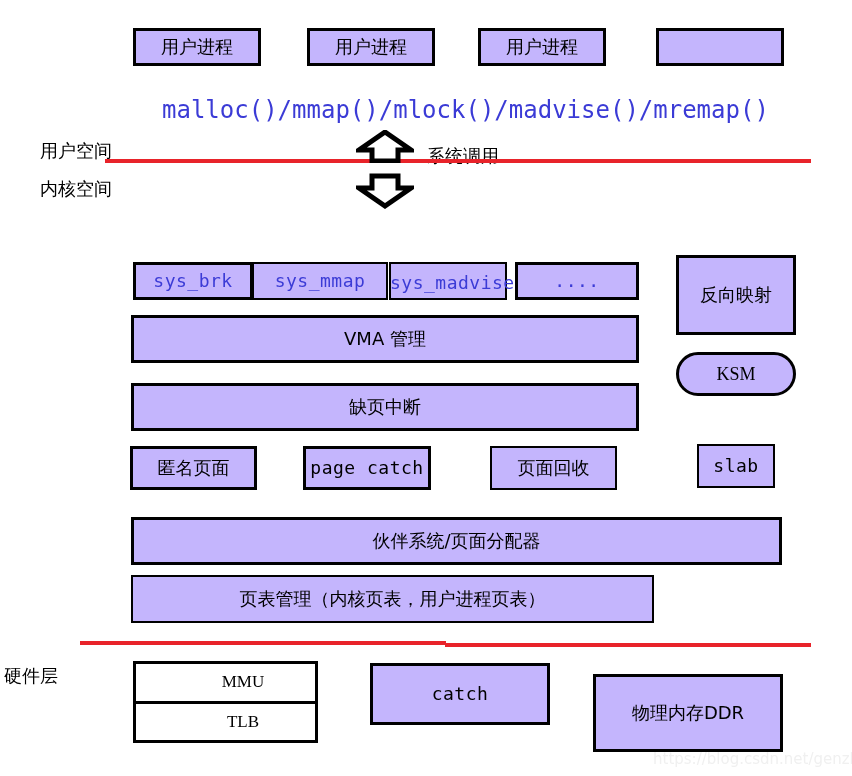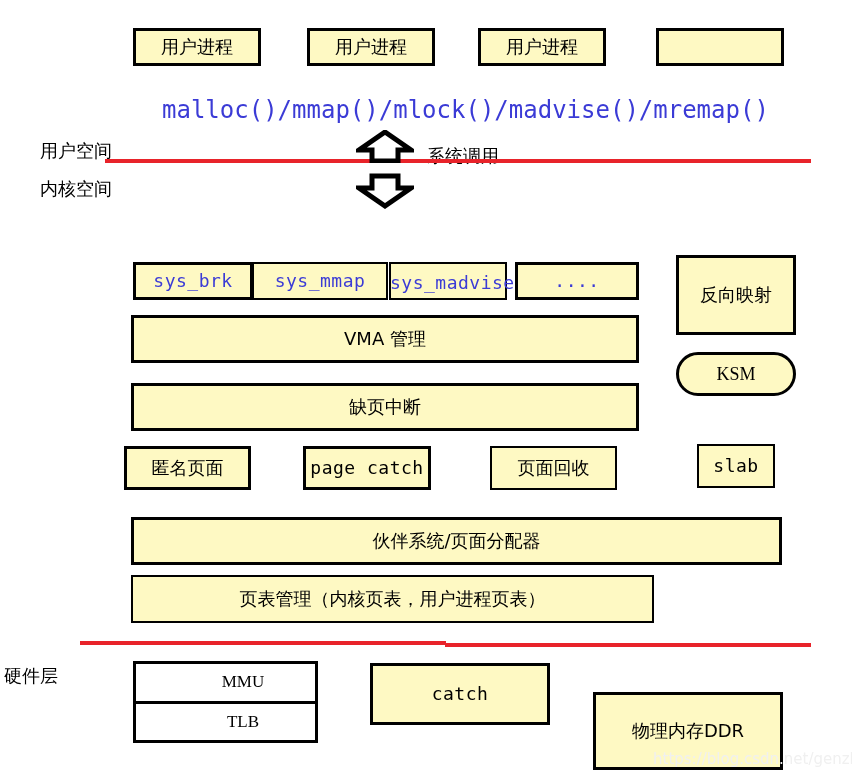--- a/index.html
+++ b/index.html
@@ -17,21 +17,21 @@
   #canvas {
     position: absolute;
     left: 0; top: 0;
     width: 852px;
     height: 776px;
   }
   .box {
     position: absolute;
     box-sizing: border-box;
     border: 3px solid #000000;
-    background: #fef9c3;
+    background: #c4b5fd;
     display: flex;
     align-items: center;
     justify-content: center;
     text-align: center;
     color: #000000;
     line-height: 1;
     white-space: nowrap;
   }
   .box.thin {
     border-width: 2px;
@@ -181,21 +181,21 @@
   </div>
 
   <div class="box cjk" style="left:131px; top:315px; width:508px; height:48px;">
     <span>VMA 管理</span>
   </div>
 
   <div class="box cjk" style="left:131px; top:383px; width:508px; height:48px;">
     <span>缺页中断</span>
   </div>
 
-  <div class="box cjk" style="left:124px; top:446px; width:127px; height:44px;">
+  <div class="box cjk" style="left:130px; top:446px; width:127px; height:44px;">
     <span>匿名页面</span>
   </div>
   <div class="box mono" style="left:303px; top:446px; width:128px; height:44px;">
     <span>page catch</span>
   </div>
   <div class="box thin cjk" style="left:490px; top:446px; width:127px; height:44px;">
     <span>页面回收</span>
   </div>
 
   <div class="box cjk" style="left:131px; top:517px; width:651px; height:48px;">
@@ -219,21 +219,21 @@
     </div>
     <div class="split-cell">
       <span>TLB</span>
     </div>
   </div>
 
   <div class="box mono" style="left:370px; top:663px; width:180px; height:62px;">
     <span>catch</span>
   </div>
 
-  <div class="box cjk" style="left:593px; top:692px; width:190px; height:78px;text-align:right;">
+  <div class="box cjk" style="left:593px; top:674px; width:190px; height:78px;text-align:right;">
     <span>物理内存DDR</span>
   </div>
 
   <div class="watermark" style="left:653px; top:750px;">
     <span>https://blog.csdn.net/genzld</span>
   </div>
 
 </div>
 
 </body></html>

